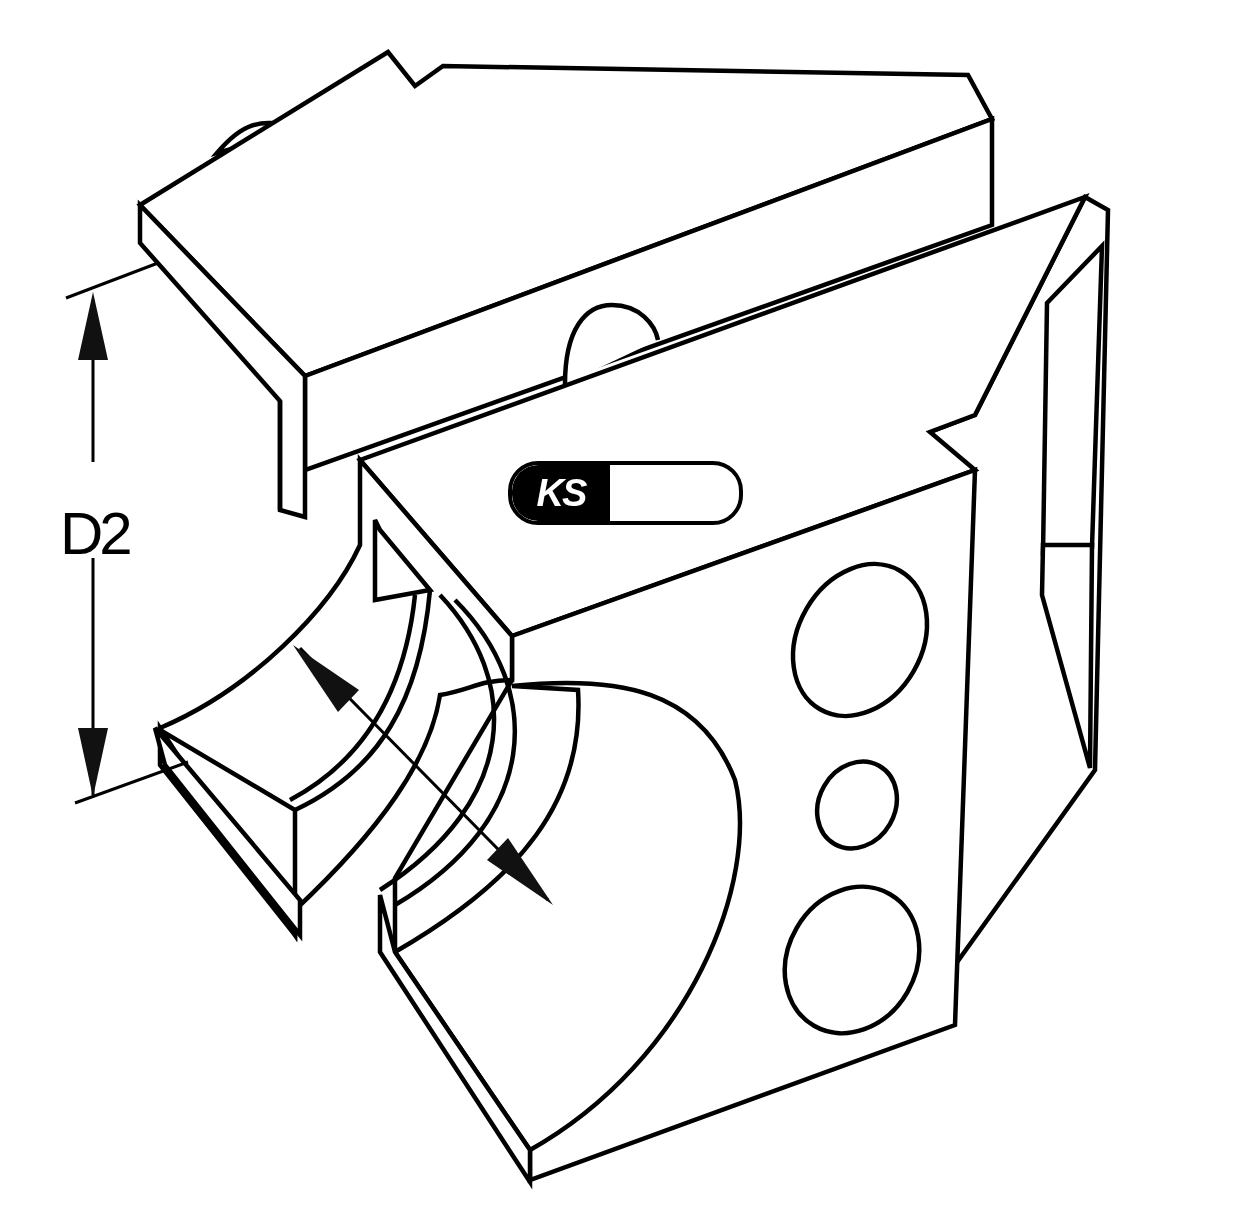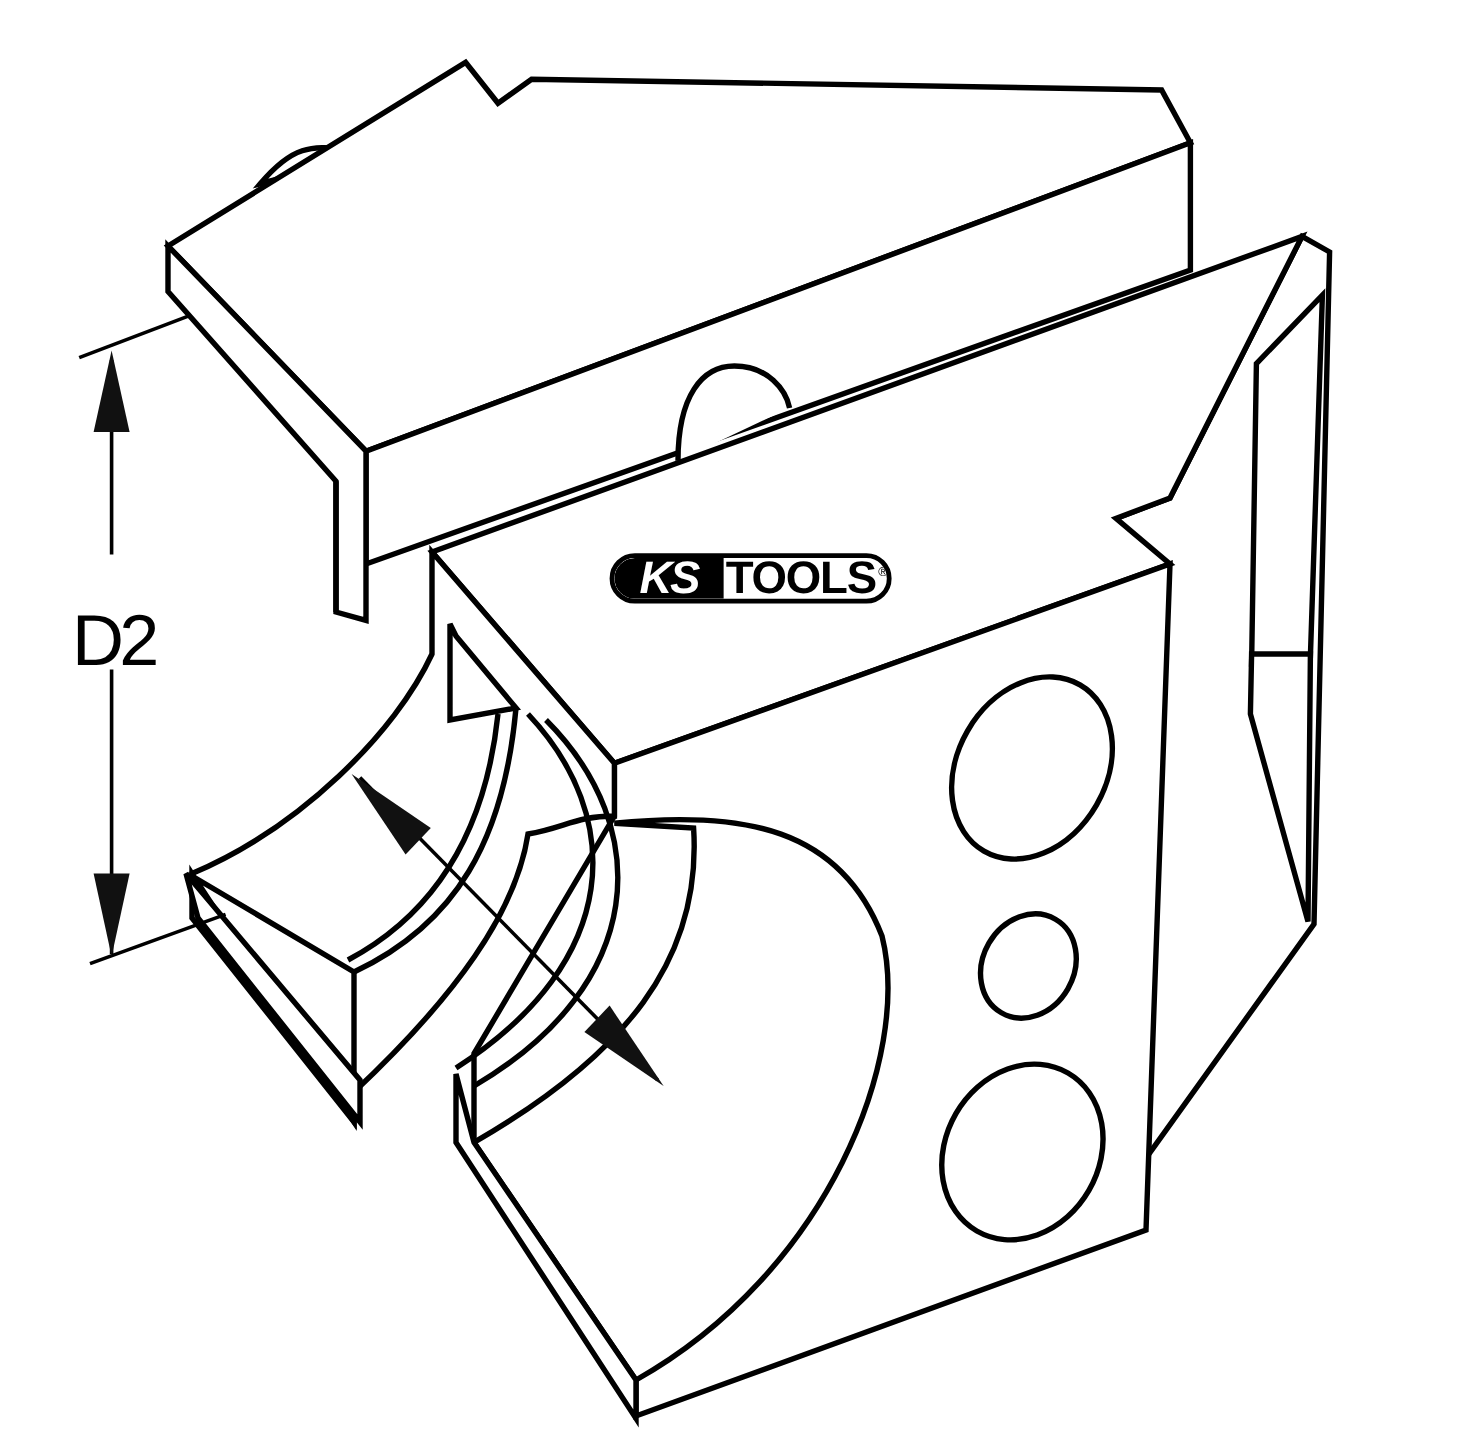--- a/index.html
+++ b/index.html
@@ -3,21 +3,21 @@
   <meta charset="utf-8">
   <style>
     html, body { margin: 0; padding: 0; background: #ffffff; }
     body { width: 1235px; height: 1210px; position: relative; overflow: hidden; font-family: "Liberation Sans", sans-serif; }
     #diagram { position: absolute; left: 0; top: 0; width: 1235px; height: 1210px; }
     .ln { fill: none; stroke: #000; stroke-width: 4.5; stroke-linejoin: miter; stroke-linecap: butt; }
     .wf { fill: #fff; stroke: #000; stroke-width: 4.5; stroke-linejoin: miter; }
     .dim { fill: none; stroke: #000; stroke-width: 3; }
     .arrowhead { fill: #111; stroke: none; }
     .label-d2 { position: absolute; left: 60px; top: 488px; font-size: 60px; line-height: 92px; color: #000; letter-spacing: -4px; font-family: "Liberation Sans", sans-serif; }
-    .logo { position: absolute; left: 508px; top: 461px; width: 235px; height: 42px; border: 4px solid #000; border-radius: 30px; box-sizing: border-box; overflow: hidden; display: flex; background: #fff; }
+    .logo { position: absolute; left: 508px; top: 461px; width: 235px; height: 64px; border: 4px solid #000; border-radius: 30px; box-sizing: border-box; overflow: hidden; display: flex; background: #fff; }
     .logo .ks { background: #000; color: #fff; width: 98px; display: flex; align-items: center; justify-content: center; font-style: italic; font-weight: bold; font-size: 38px; border-radius: 26px 0 0 26px; letter-spacing: -2px; }
     .logo .tools { color: #000; font-weight: bold; font-size: 38px; display: flex; align-items: center; padding-left: 2px; letter-spacing: -1px; }
     .logo .reg { font-size: 11px; align-self: flex-start; margin-top: 6px; margin-left: 2px; font-weight: normal; }
   </style>
 </head>
 <body>
 
 <svg id="diagram" viewBox="0 0 1235 1210" xmlns="http://www.w3.org/2000/svg">
 
   <g>
@@ -83,17 +83,13 @@
     <line class="dim" x1="300" y1="648" x2="548" y2="900"></line>
     <polygon class="arrowhead" points="293,645 359,690 338,712"></polygon>
     <polygon class="arrowhead" points="553,905 487,860 508,838"></polygon>
   </g>
 </svg>
 
 <div class="label-d2"><span>D2</span></div>
 
 <div class="logo">
   <div class="ks">KS</div>
-  <div class="tools">
-    <span>TOOLS</span>
-    <span class="reg">®</span>
-  </div>
 </div>
 
 </body></html>

